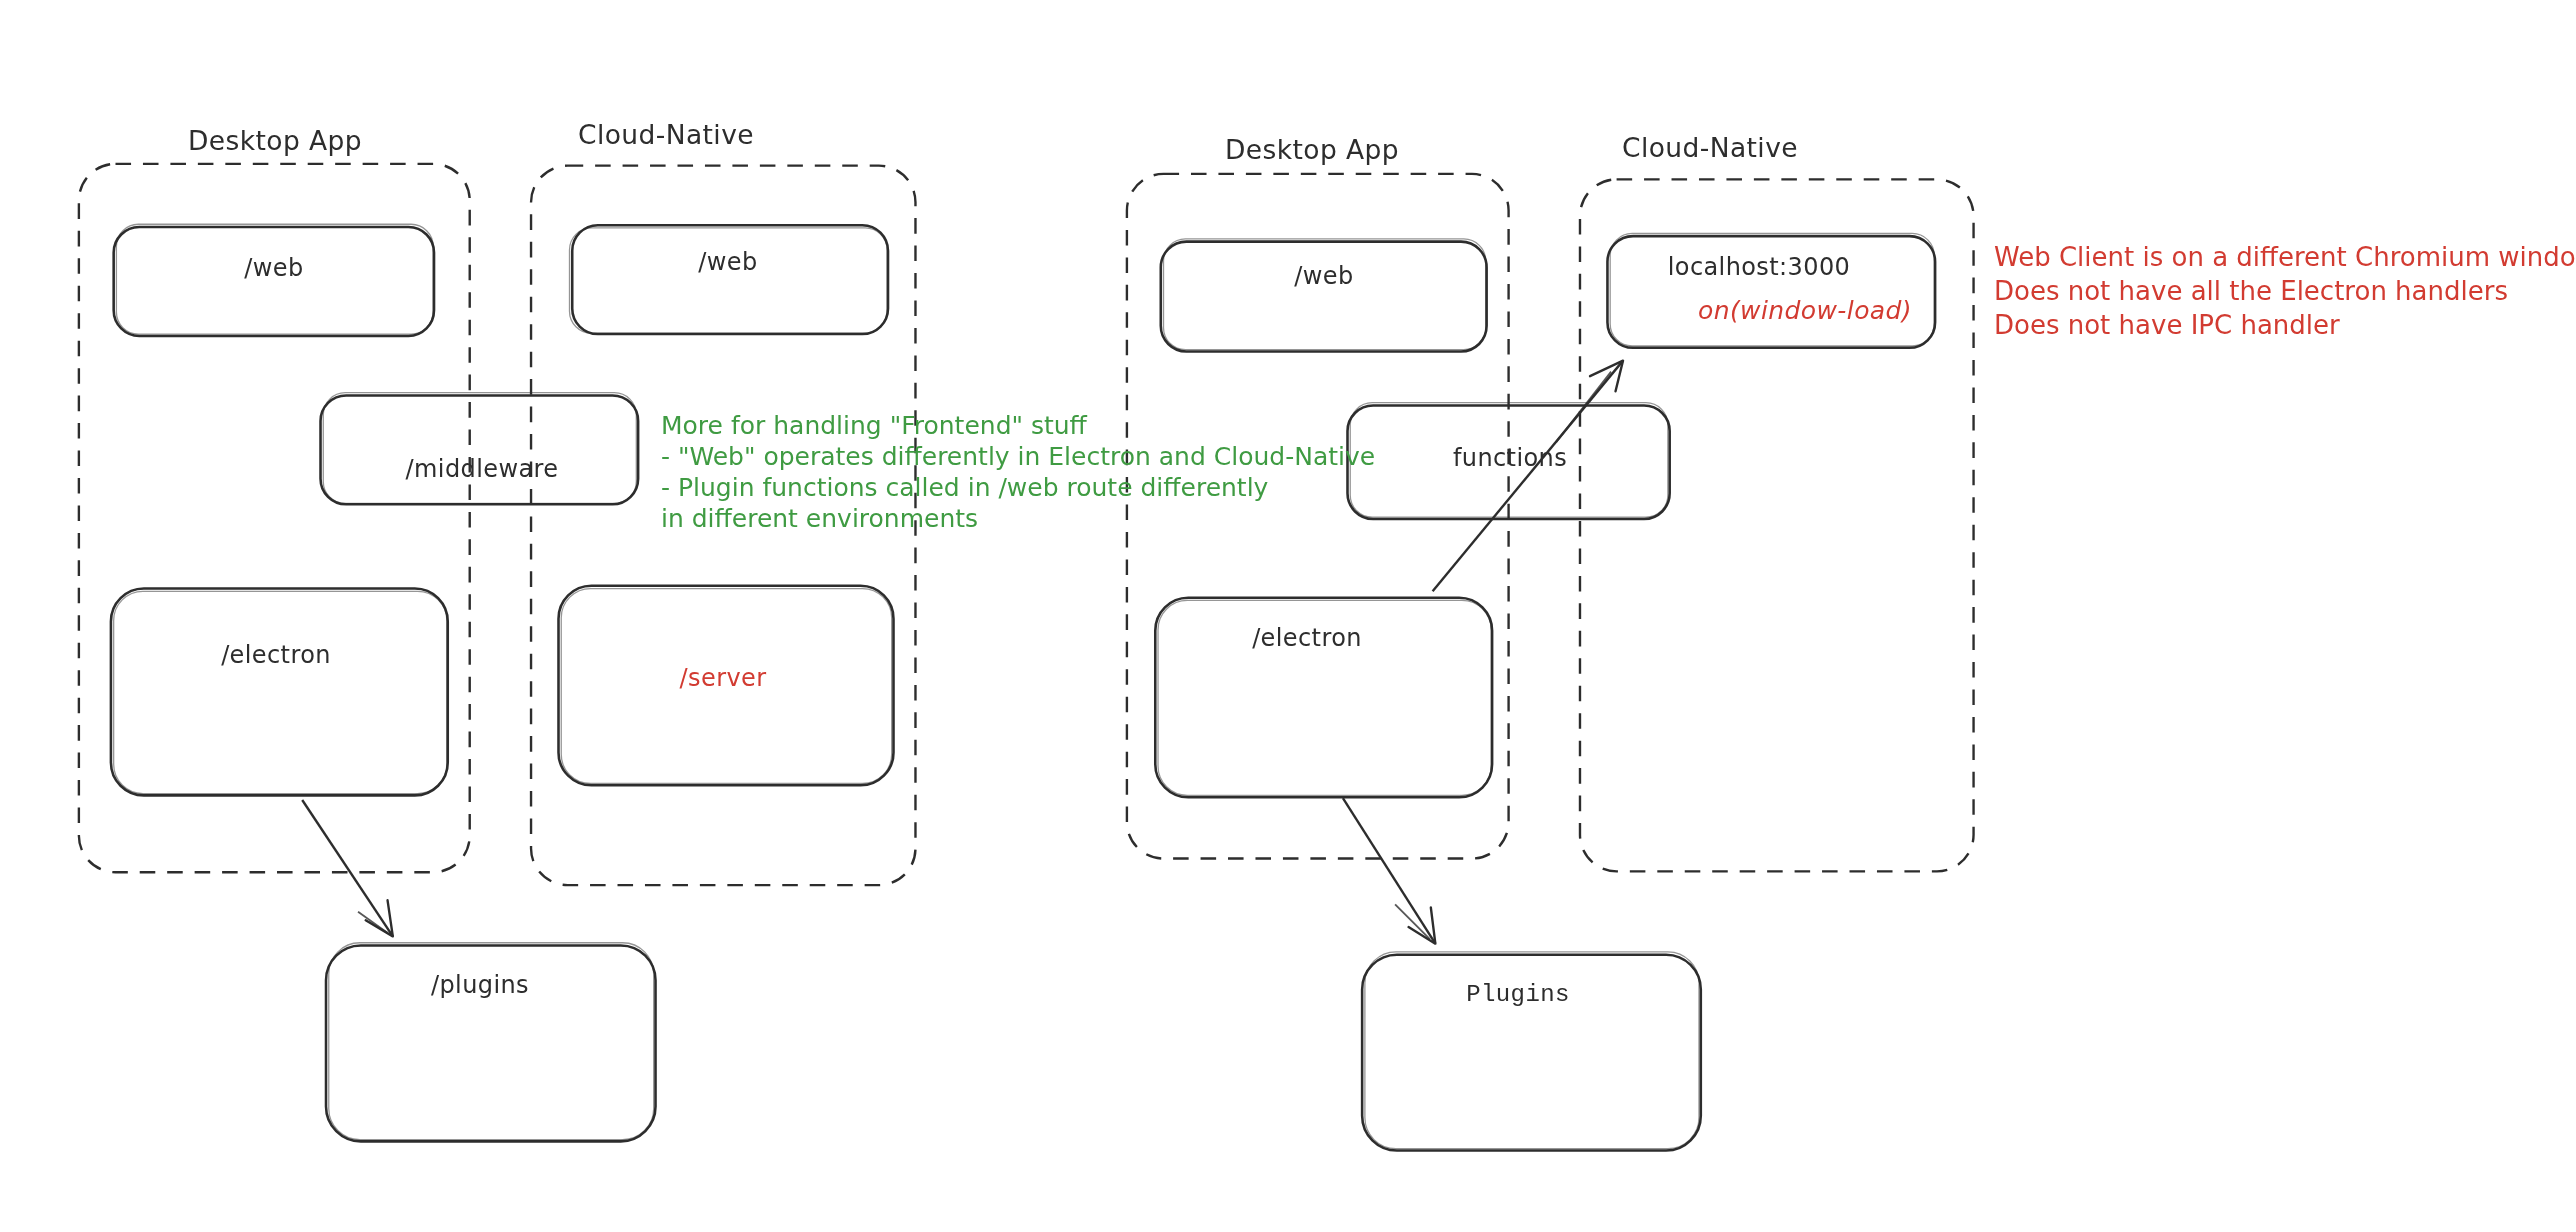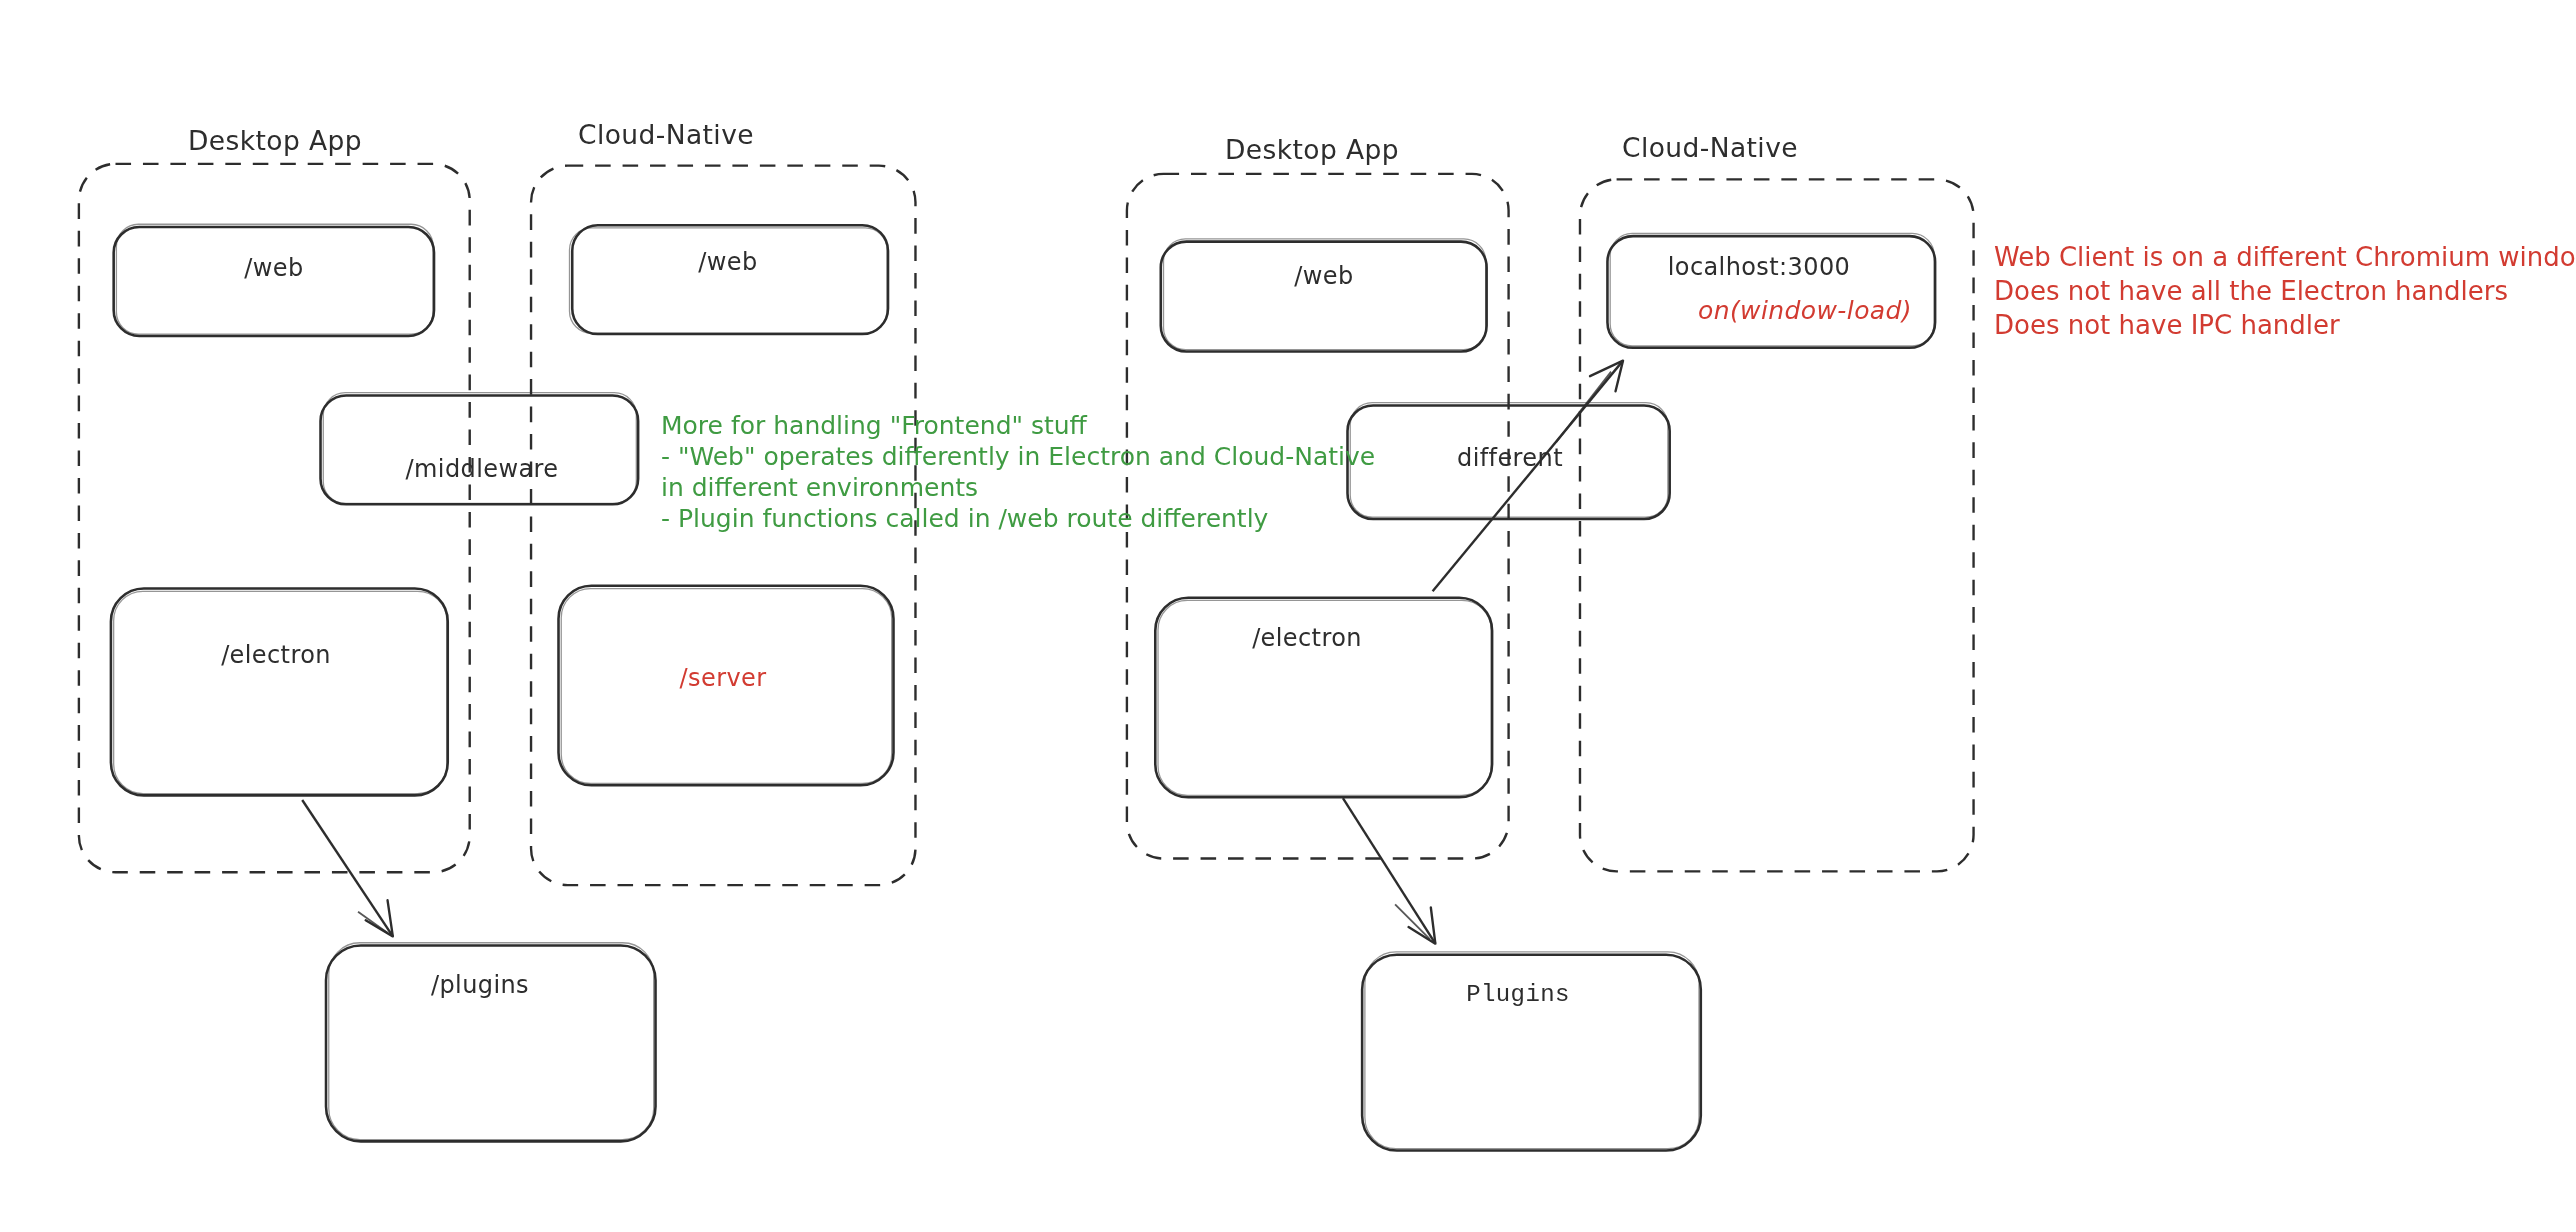--- a/index.html
+++ b/index.html
@@ -105,31 +105,31 @@
   <div class="t" style="left:274px; top:268px;">/web</div>
   <div class="t" style="left:728px; top:262px;">/web</div>
   <div class="t" style="left:482px; top:469px;">/middleware</div>
   <div class="t" style="left:276px; top:655px;">/electron</div>
   <div class="t red-text" style="left:723px; top:654px;margin-top:24px;">/server</div>
   <div class="t" style="left:480px; top:985px;">/plugins</div>
 
   <div class="ann green" style="left:661px; top:410px;">
     <div>More for handling "Frontend" stuff</div>
     <div>- "Web" operates differently in Electron and Cloud-Native</div>
+    <div>- Plugin functions called in /web route differently</div>
     <div>in different environments</div>
-    <div>- Plugin functions called in /web route differently</div>
   </div>
 
   <div class="t title" style="left:1312px; top:149px;">Desktop App</div>
   <div class="t title" style="left:1710px; top:147px;">Cloud-Native</div>
 
   <div class="t" style="left:1324px; top:276px;">/web</div>
   <div class="t big" style="left:1759px; top:267px;">localhost:3000</div>
   <div class="t small red-text" style="left:1805px; top:310px;font-style:italic;">on(window-load)</div>
-  <div class="t" style="left:1510px; top:458px;">different</div>
+  <div class="t" style="left:1510px; top:458px;">functions</div>
   <div class="t" style="left:1307px; top:638px;">/electron</div>
   <div class="t" style="left:1518px; top:994px;font-family:Liberation Mono, monospace;">Plugins</div>
 
   <div class="ann red" style="left:1994px; top:240px;">
     <div>Web Client is on a different Chromium window</div>
     <div>Does not have all the Electron handlers</div>
     <div>Does not have IPC handler</div>
   </div>
 
 </div>

